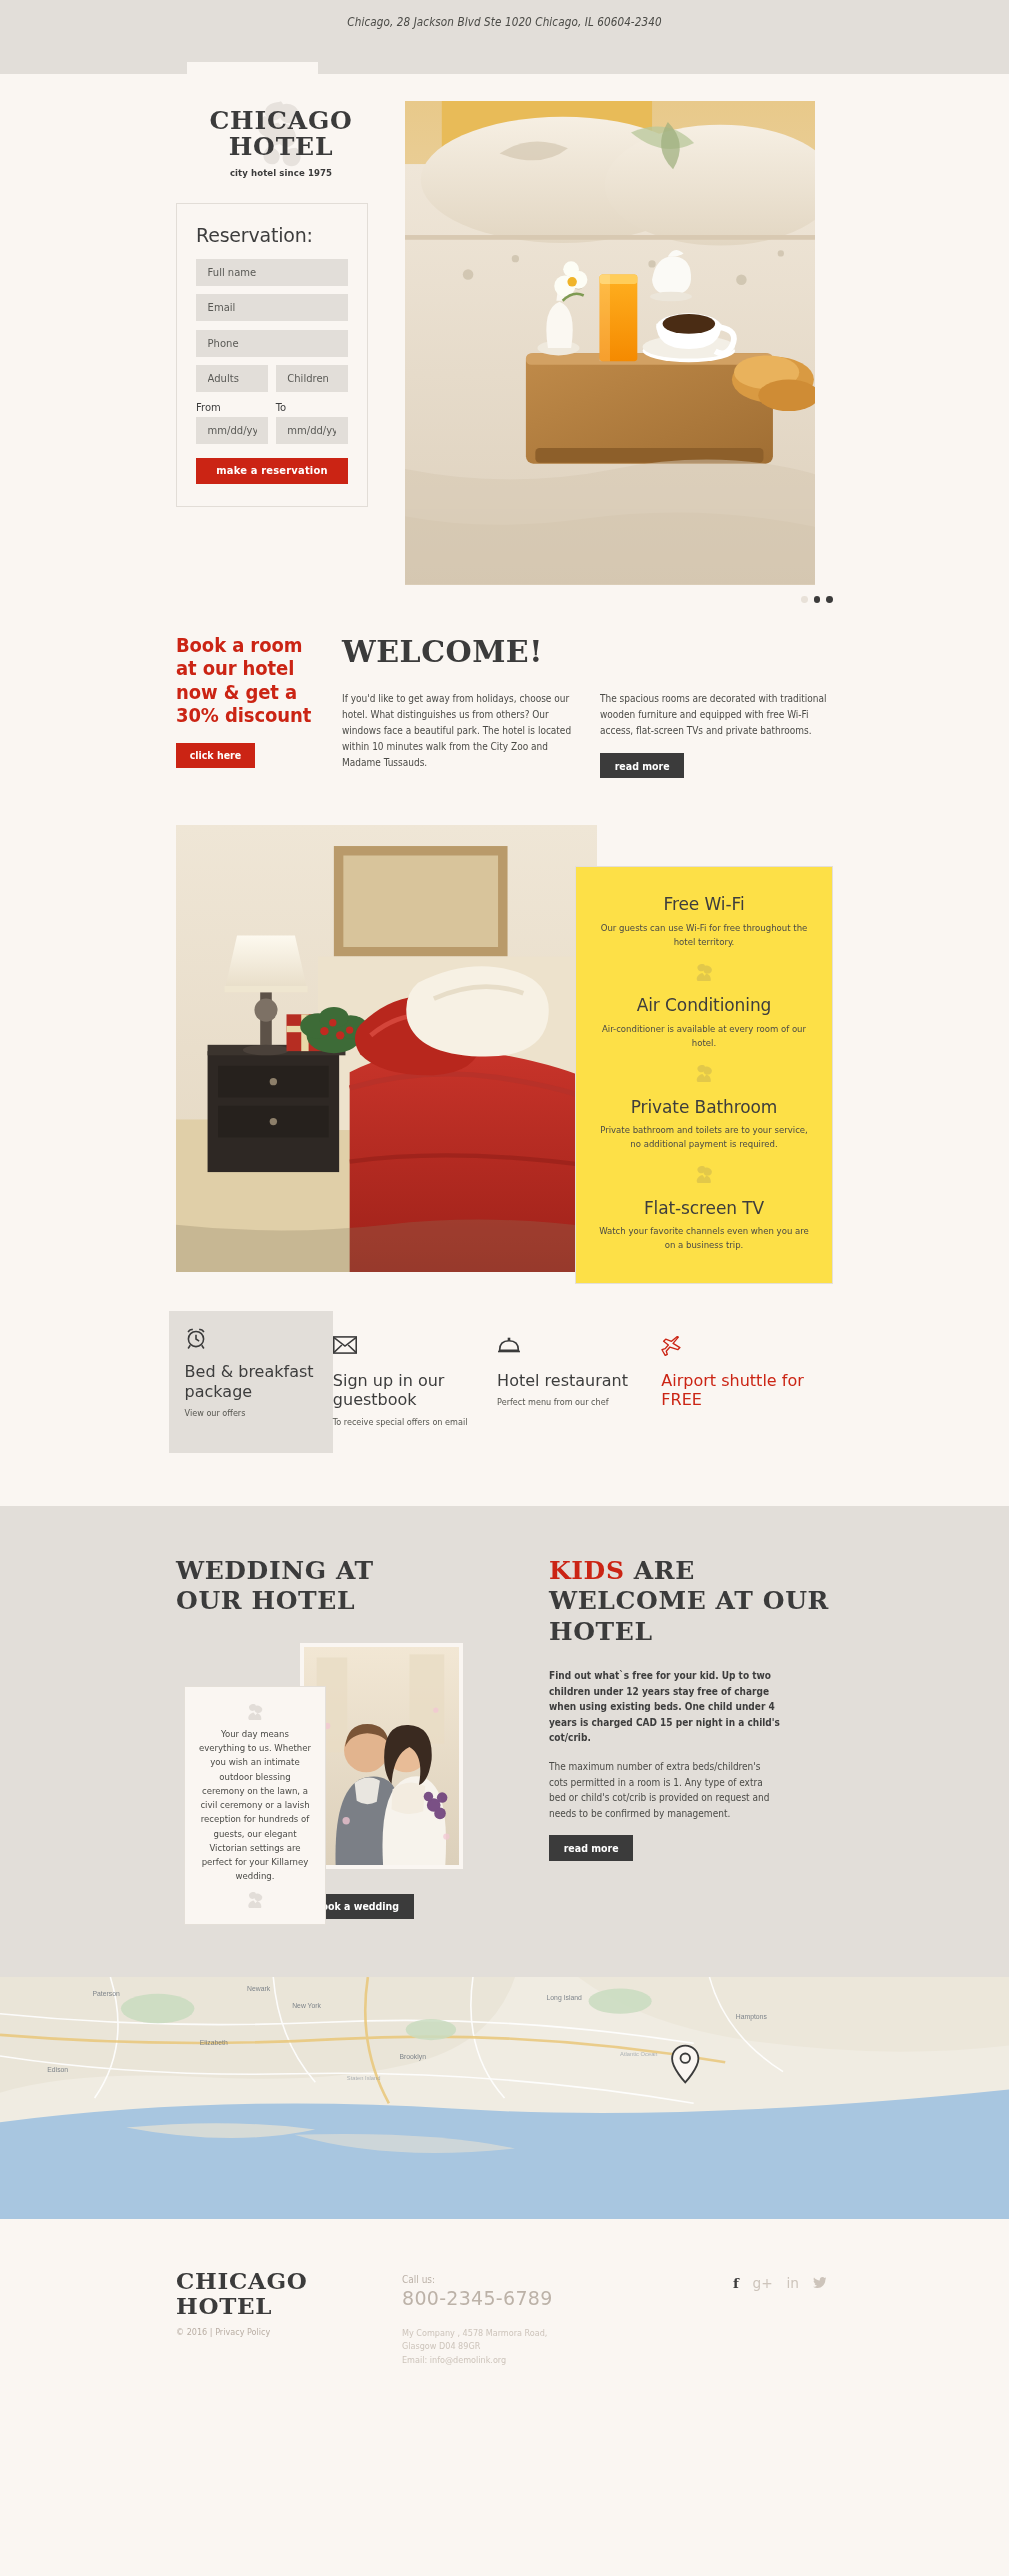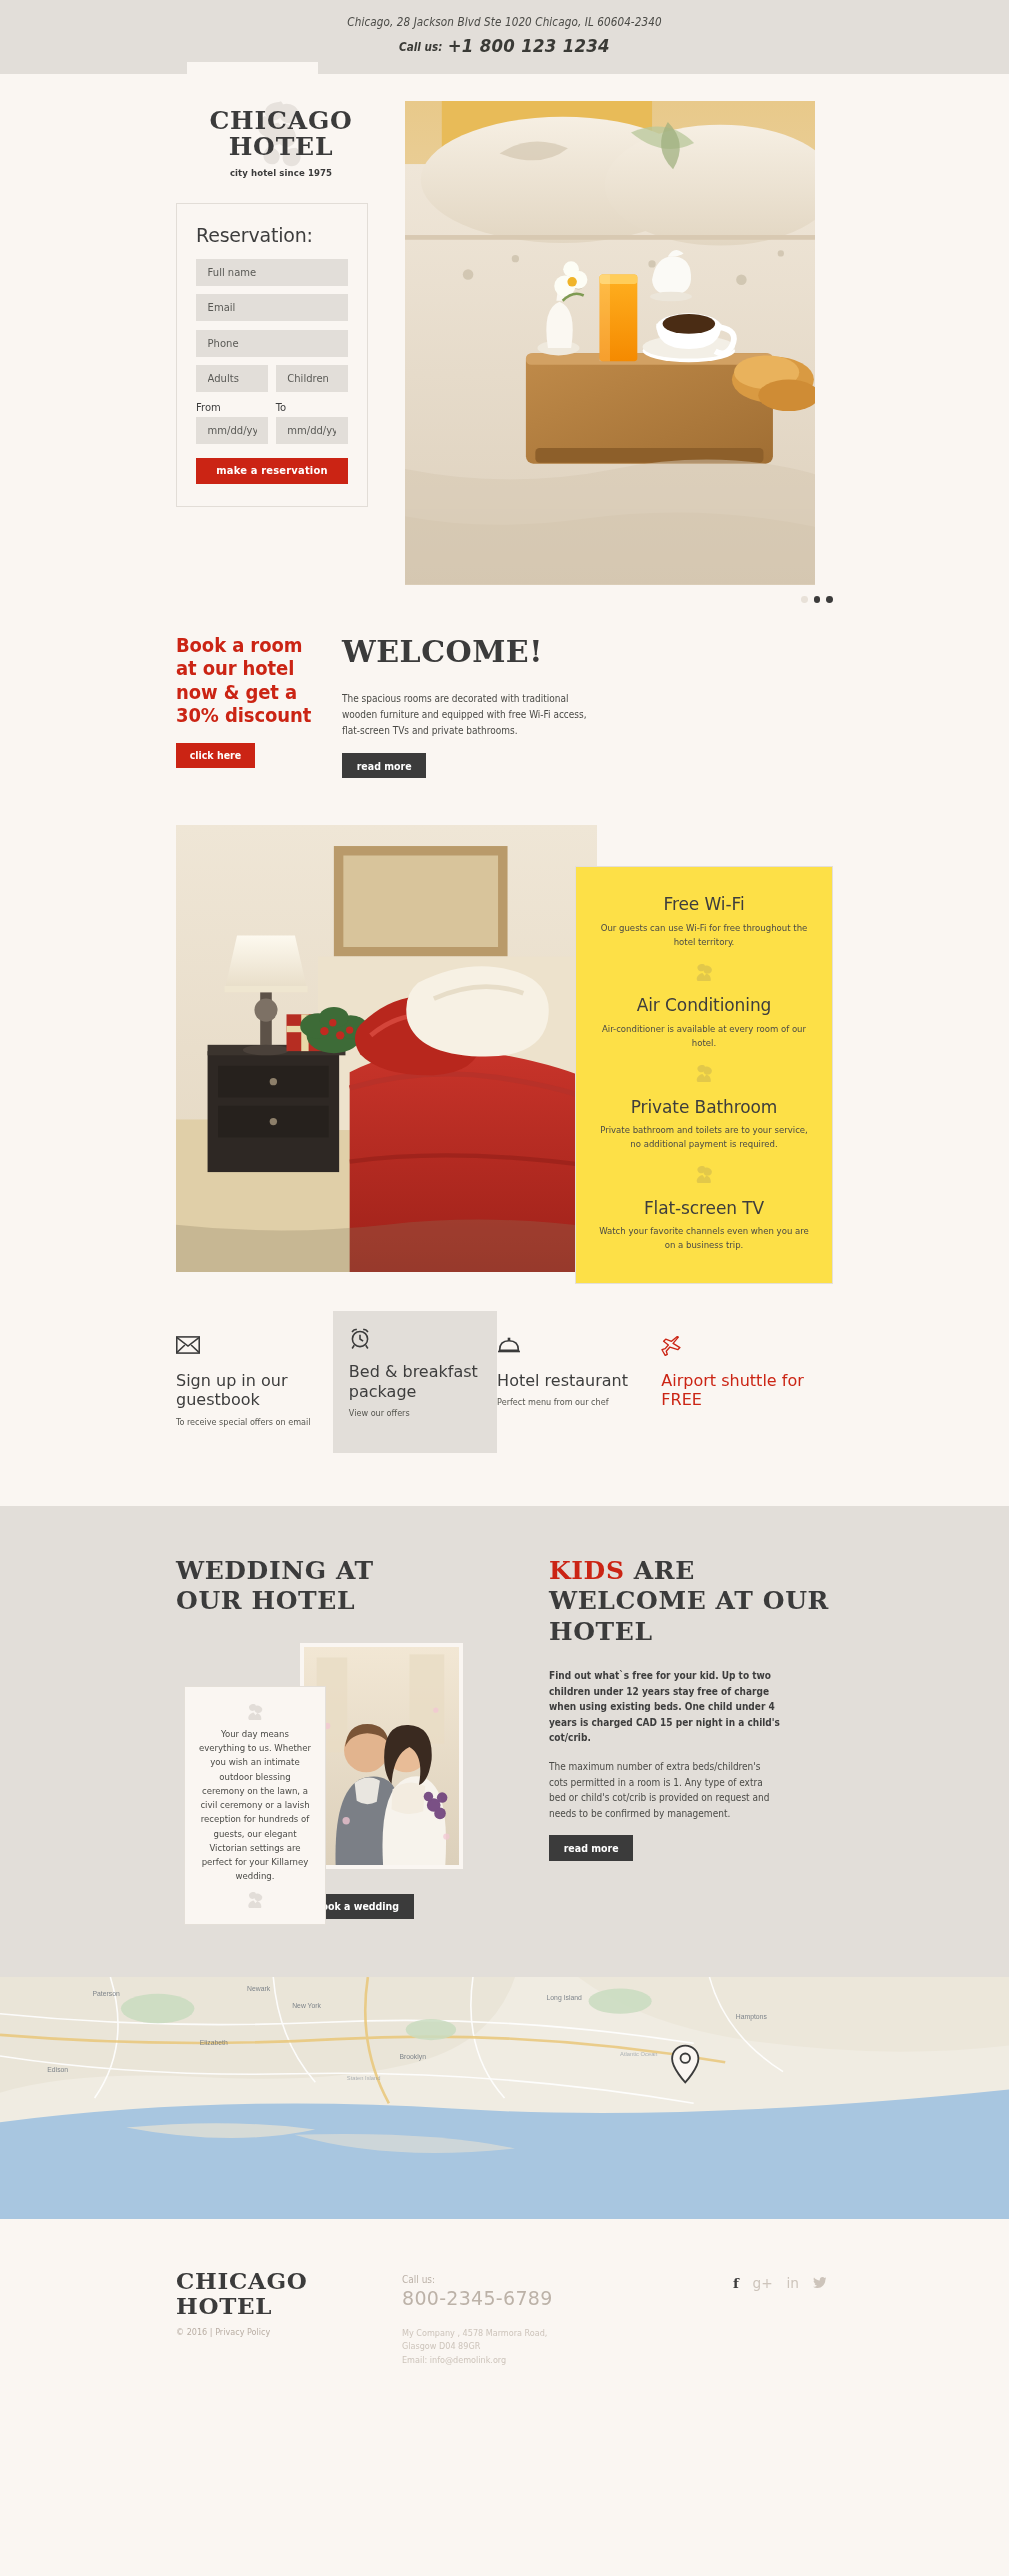--- a/index.html
+++ b/index.html
@@ -344,23 +344,20 @@
   .soc.fb { color: #3b3b3b; font-family: "DejaVu Serif", "Liberation Serif", serif; font-weight: bold; }
 </style>
 </head>
 <body>
 
 <div class="wrap">
 
   <div class="topbar">
     <div class="topbar-inner">
       <div class="topbar-address">Chicago, 28 Jackson Blvd Ste 1020 Chicago, IL 60604-2340</div>
-      <div class="topbar-call">
-        <span>Call us:</span><span class="num">+1 800 123 1234</span>
-      </div>
     </div>
     <div class="topbar-notch"></div>
   </div>
 
   <div class="hero">
     <div class="container">
       <div class="hero-row">
         <div class="hero-left">
 
           <div class="logo-block">
@@ -503,20 +500,23 @@
     <div class="container">
       <div class="welcome-row">
         <div class="welcome-left">
           <div class="promo-title">Book a room at our hotel now &amp; get a 30% discount</div>
           <button class="btn btn-click">click here</button>
         </div>
         <div class="welcome-right">
           <div class="welcome-head">Welcome!</div>
           <div class="welcome-cols">
             <div class="welcome-col">
+              <p class="body-text">If you'd like to get away from holidays, choose our hotel. What distinguishes us from others? Our windows face a beautiful park. The hotel is located within 10 minutes walk from the City Zoo and Madame Tussauds.</p>
+            </div>
+            <div class="welcome-col">
               <p class="body-text">The spacious rooms are decorated with traditional wooden furniture and equipped with free Wi-Fi access, flat-screen TVs and private bathrooms.</p>
               <button class="btn btn-dark">read more</button>
             </div>
           </div>
         </div>
       </div>
     </div>
   </div>
 
   <div class="features">
@@ -637,44 +637,44 @@
           </div>
         </div>
       </div>
     </div>
   </div>
 
   <div class="services">
     <div class="container">
       <div class="services-row">
 
-        <div class="svc">
-          <div class="svc-icon">
-            <svg width="24" height="18" viewBox="0 0 46 34">
-              <rect x="1.5" y="1.5" width="43" height="31" fill="none" stroke="#3b3b3b" stroke-width="3"></rect>
-              <path d="M2 3 L23 19 L44 3" fill="none" stroke="#3b3b3b" stroke-width="3"></path>
-              <path d="M2 31 L17 17 M44 31 L29 17" fill="none" stroke="#3b3b3b" stroke-width="3"></path>
-            </svg>
-          </div>
-          <div class="svc-title">Sign up in our guestbook</div>
-          <div class="svc-desc">To receive special offers on email</div>
-        </div>
-
         <div class="svc highlight">
           <div class="svc-icon">
             <svg width="22" height="21" viewBox="0 0 42 40">
               <circle cx="21" cy="21" r="14.5" fill="none" stroke="#3b3b3b" stroke-width="3"></circle>
               <path d="M21 13 L21 21 L27 25" fill="none" stroke="#3b3b3b" stroke-width="3"></path>
               <path d="M6 8 q3-6 9-5" fill="none" stroke="#3b3b3b" stroke-width="3"></path>
               <path d="M36 8 q-3-6-9-5" fill="none" stroke="#3b3b3b" stroke-width="3"></path>
               <path d="M10 33 L6 39 M32 33 L36 39" stroke="#3b3b3b" stroke-width="3"></path>
             </svg>
           </div>
           <div class="svc-title">Bed &amp; breakfast package</div>
           <div class="svc-desc">View our offers</div>
+        </div>
+
+        <div class="svc">
+          <div class="svc-icon">
+            <svg width="24" height="18" viewBox="0 0 46 34">
+              <rect x="1.5" y="1.5" width="43" height="31" fill="none" stroke="#3b3b3b" stroke-width="3"></rect>
+              <path d="M2 3 L23 19 L44 3" fill="none" stroke="#3b3b3b" stroke-width="3"></path>
+              <path d="M2 31 L17 17 M44 31 L29 17" fill="none" stroke="#3b3b3b" stroke-width="3"></path>
+            </svg>
+          </div>
+          <div class="svc-title">Sign up in our guestbook</div>
+          <div class="svc-desc">To receive special offers on email</div>
         </div>
 
         <div class="svc">
           <div class="svc-icon">
             <svg width="24" height="18" viewBox="0 0 46 34">
               <path d="M5 27 q0-18 18-18 q18 0 18 18z" fill="none" stroke="#3b3b3b" stroke-width="3"></path>
               <rect x="20.5" y="3" width="5" height="6" fill="#3b3b3b"></rect>
               <rect x="2" y="28" width="42" height="3" fill="#3b3b3b"></rect>
             </svg>
           </div>

